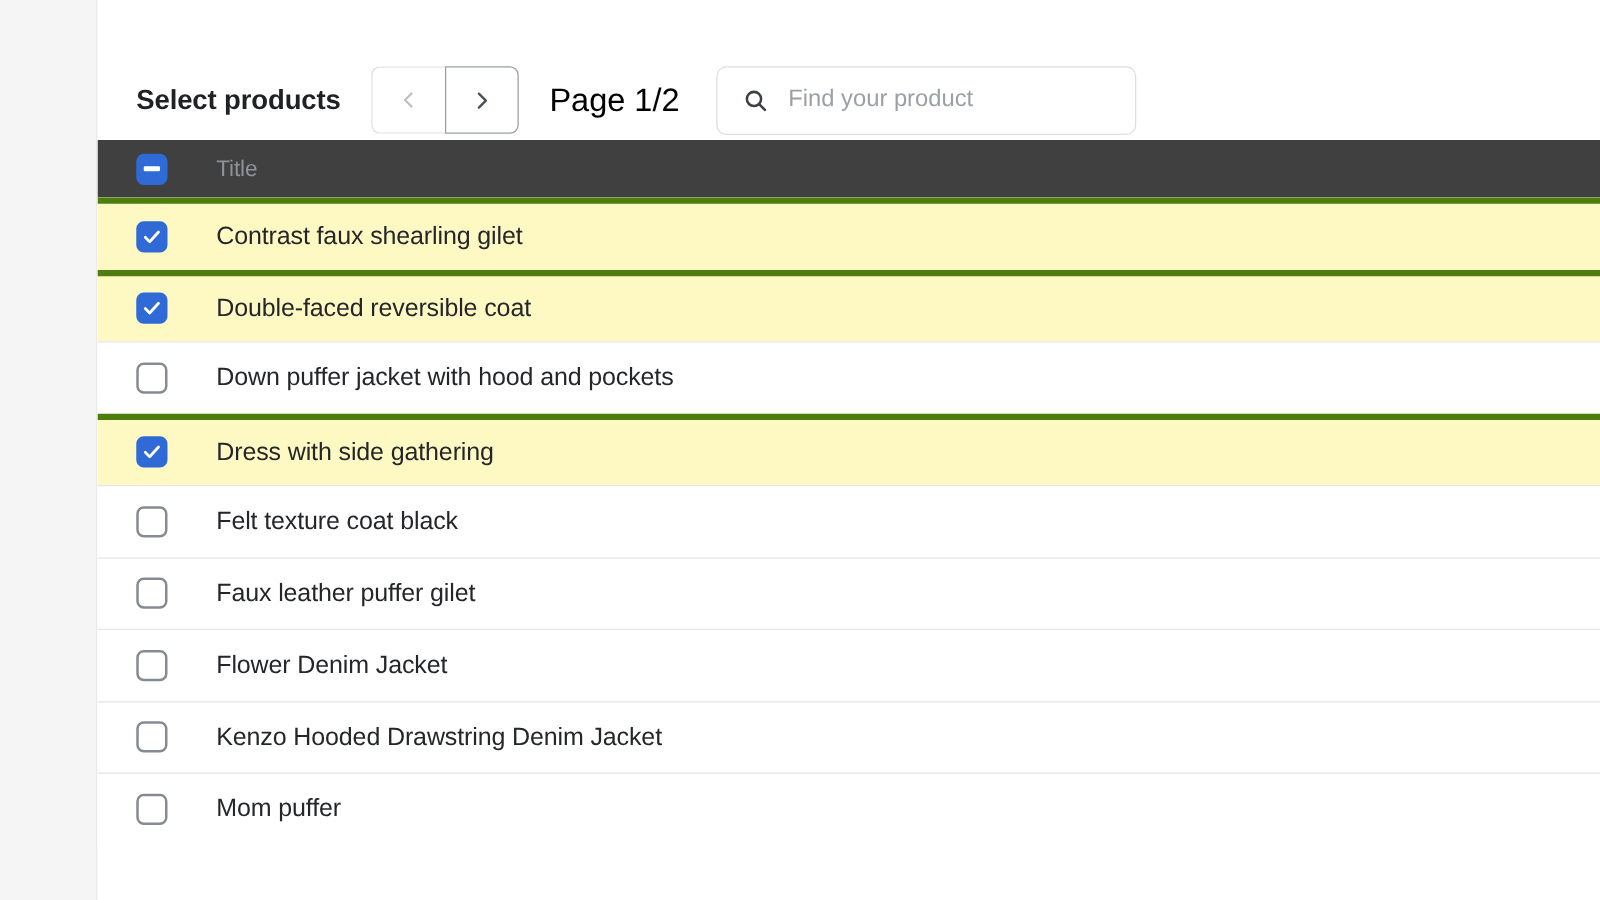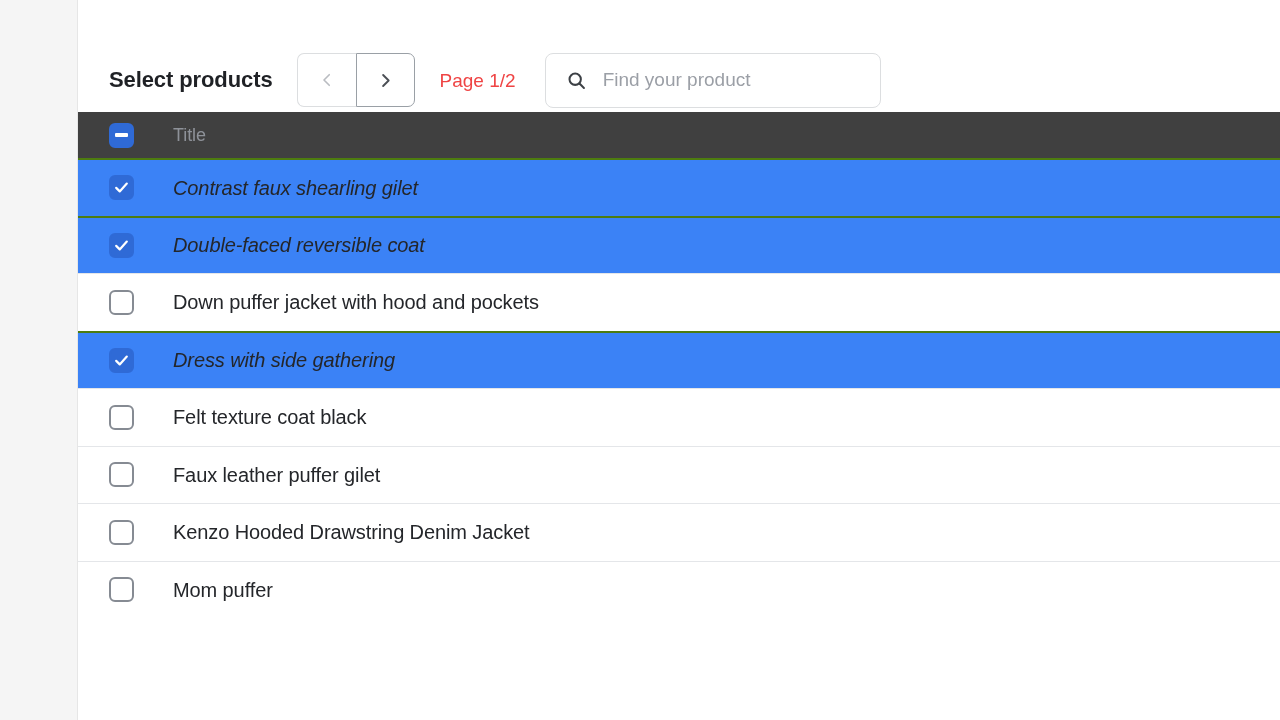--- a/index.html
+++ b/index.html
@@ -86,22 +86,22 @@
 
   .pager-btn.next {
     border: 1px solid #9aa0a6;
     border-radius: 0 7px 7px 0;
   }
 
   .pager-btn svg { display: block; }
 
   .page-label {
     margin-left: 25px;
-    font-size: 19px;
-    color: #ef4444;
+    font-size: 26px;
+    color: #000000;
     white-space: nowrap;
     line-height: 1;
   }
 
   .search {
     margin-left: 29px;
     width: 336px;
     height: 55px;
     box-sizing: border-box;
     border: 1px solid #dcdee0;
@@ -143,23 +143,22 @@
   .row.header {
     height: 46px;
     padding-left: 31px;
     background: #404040;
     text-align: right;
   }
 
   .row.sep { border-top: 1px solid #e4e6e9; }
 
   .row.selected {
-    background: #3b82f6;
-    border-top: 2px solid #4d7c0f;
-    font-style: italic;
+    background: #fef9c3;
+    border-top: 5px solid #4d7c0f;
   }
 
   .cb-cell {
     width: 64px;
     flex: 0 0 64px;
     display: flex;
     align-items: center;
   }
 
   .cb {
@@ -311,20 +310,26 @@
           <div class="row sep">
             <div class="cb-cell">
               <div class="cb"></div>
             </div>
             <div class="title-cell">Faux leather puffer gilet</div>
           </div>
           <div class="row sep">
             <div class="cb-cell">
               <div class="cb"></div>
             </div>
+            <div class="title-cell">Flower Denim Jacket</div>
+          </div>
+          <div class="row sep">
+            <div class="cb-cell">
+              <div class="cb"></div>
+            </div>
             <div class="title-cell">Kenzo Hooded Drawstring Denim Jacket</div>
           </div>
           <div class="row sep">
             <div class="cb-cell">
               <div class="cb"></div>
             </div>
             <div class="title-cell">Mom puffer</div>
           </div>
         </div>
 

